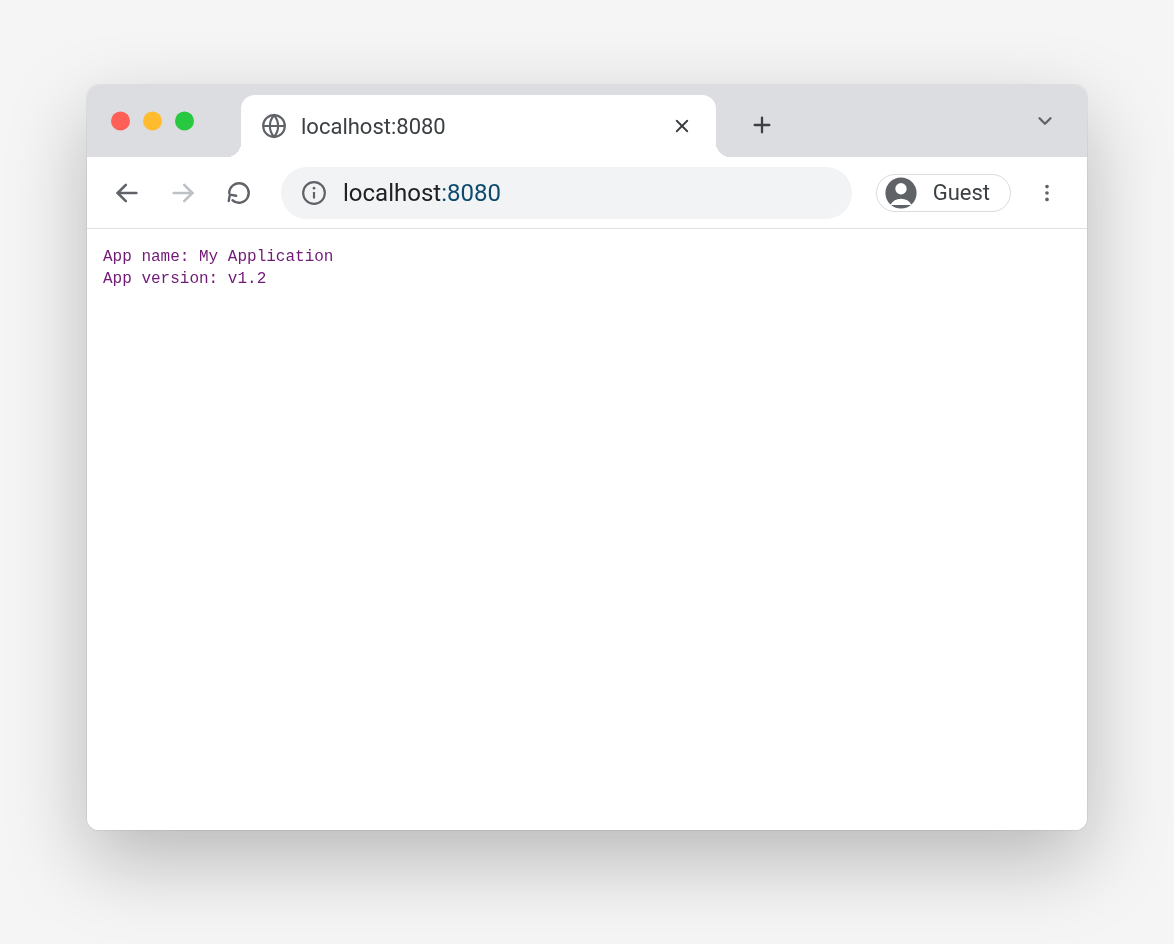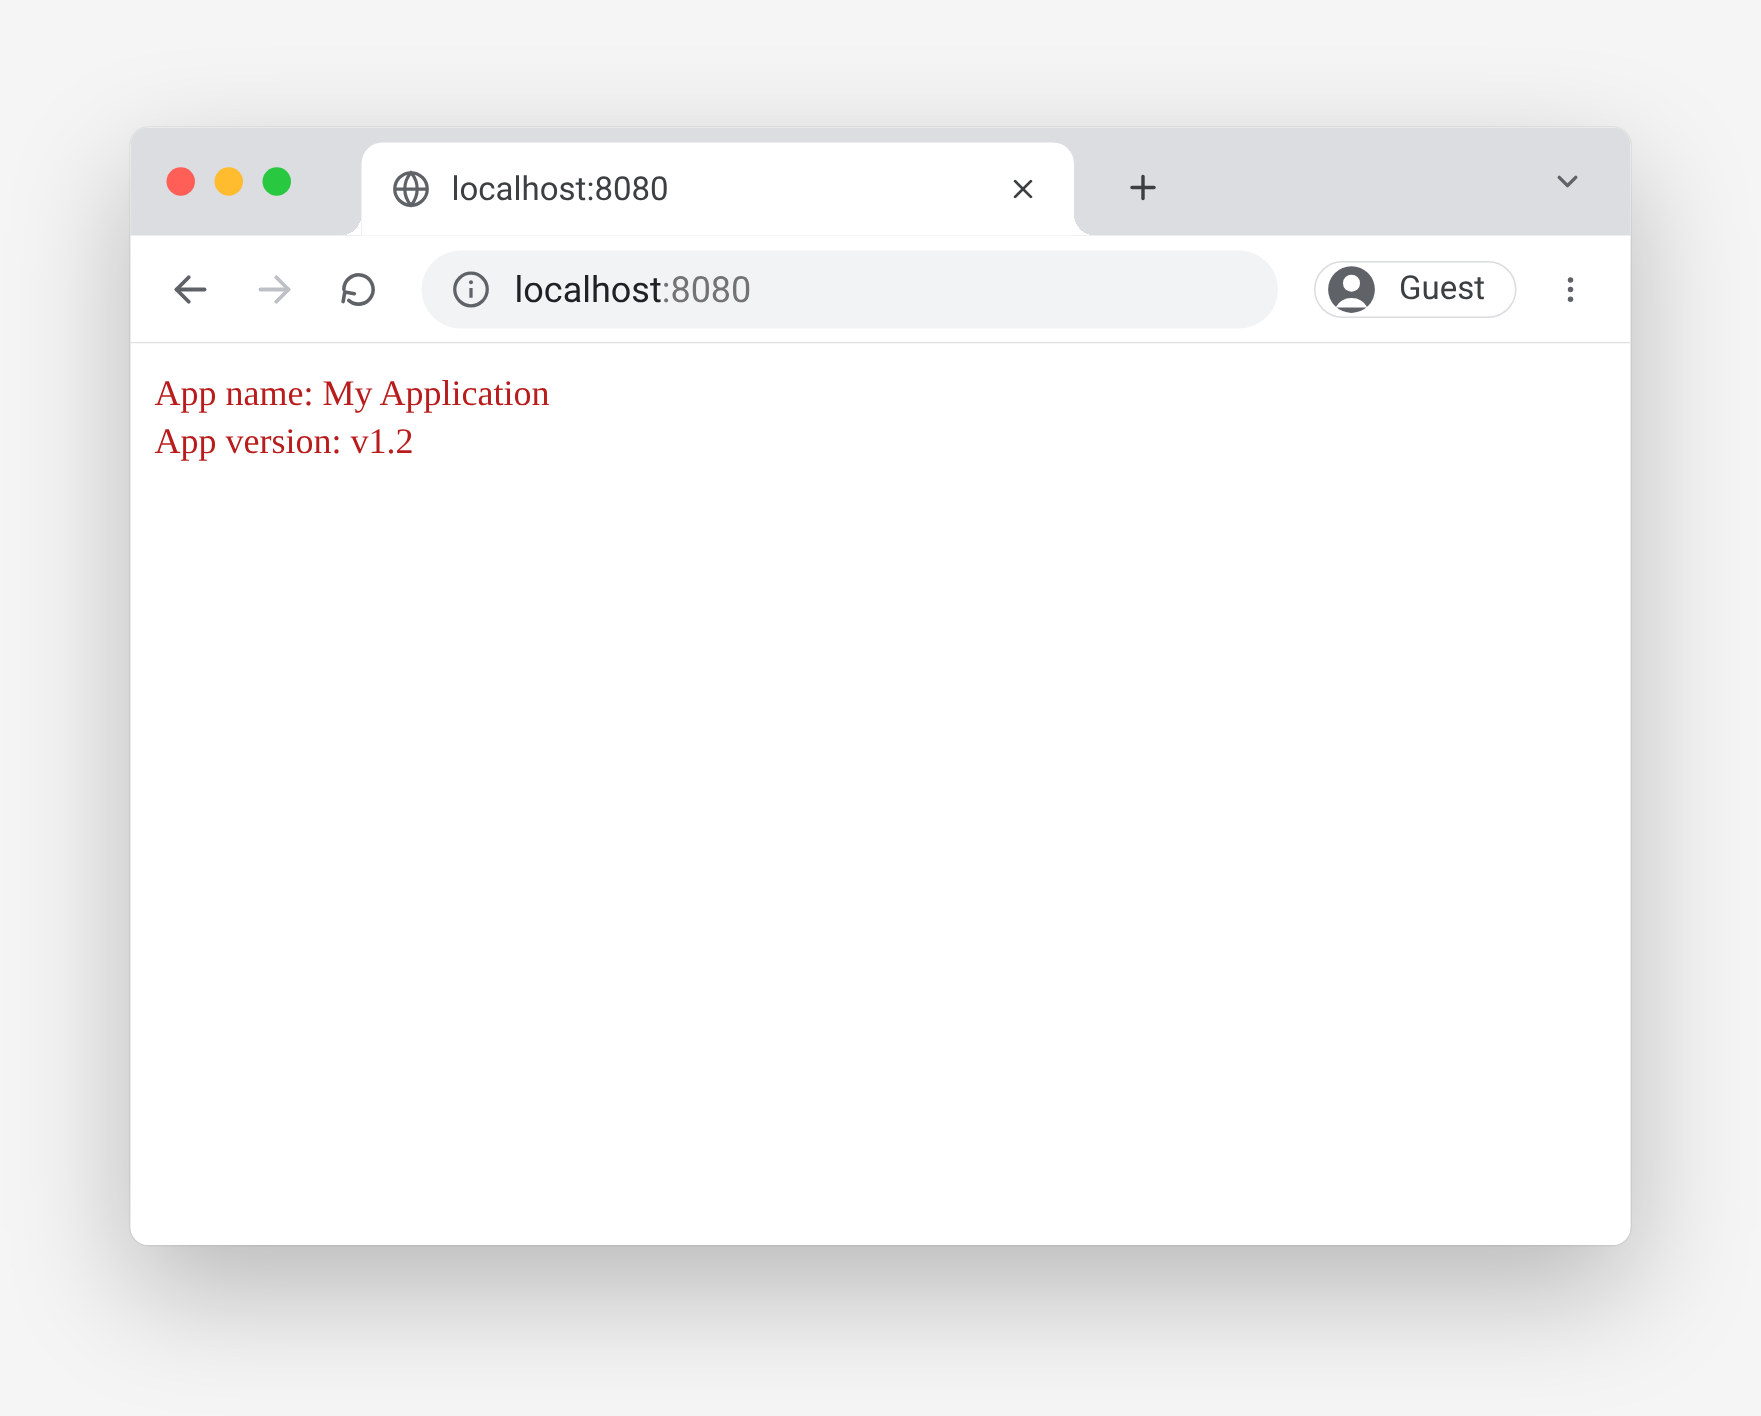--- a/index.html
+++ b/index.html
@@ -146,21 +146,21 @@
   .omnibox .info-icon {
     color:#5f6368;
     display:flex;
     margin-right: 16px;
   }
   .omnibox .url-text {
     font-size: 24px;
     color:#202124;
   }
   .omnibox .url-port {
-    color:#737373;
+    color:#0c4a6e;
   }
   .profile-chip {
     height: 38px;
     border: 1px solid #dadce0;
     border-radius: 25px;
     display:flex;
     align-items:center;
     padding: 0 20px 0 6px;
     gap: 14px;
     margin-left: 6px;
@@ -182,24 +182,24 @@
     margin-left:4px;
   }
   
   .content {
     flex:1;
     background:#fff;
     padding: 18px 16px;
   }
   .content pre {
     margin:0;
-    font-family: Liberation Serif, serif;
-    font-size: 24px;
+    font-family: Liberation Mono, monospace;
+    font-size: 16px;
     line-height: 1.35;
-    color:#b91c1c;
+    color:#701a75;
     white-space: pre;
   }
   svg { display:block; }
 </style>
 </head>
 <body>
 
 <div class="window">
 
   <div class="tab-strip">

